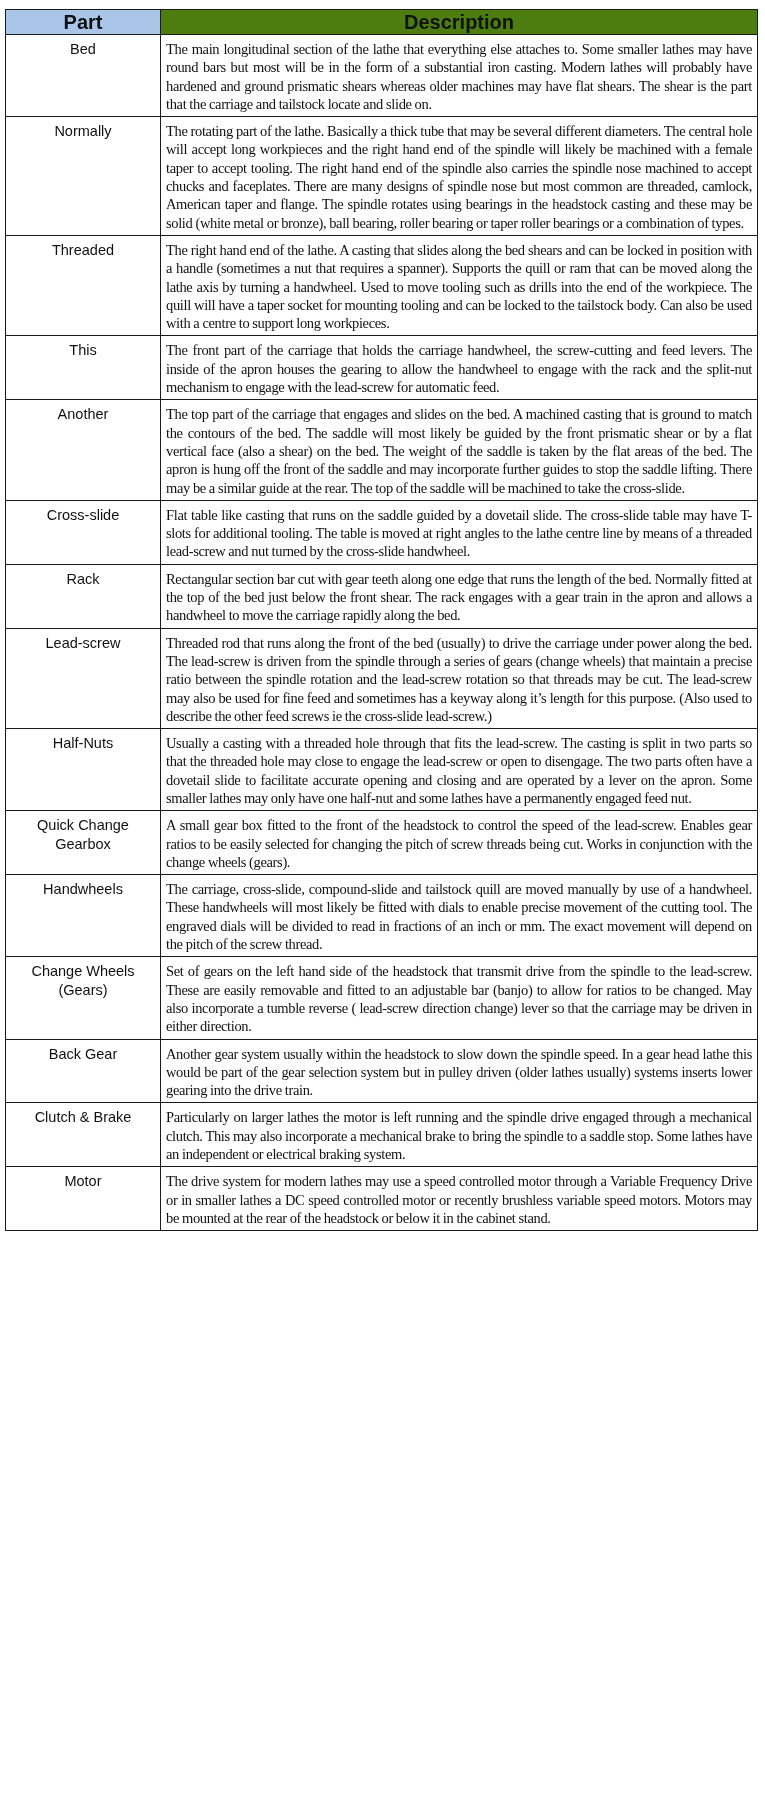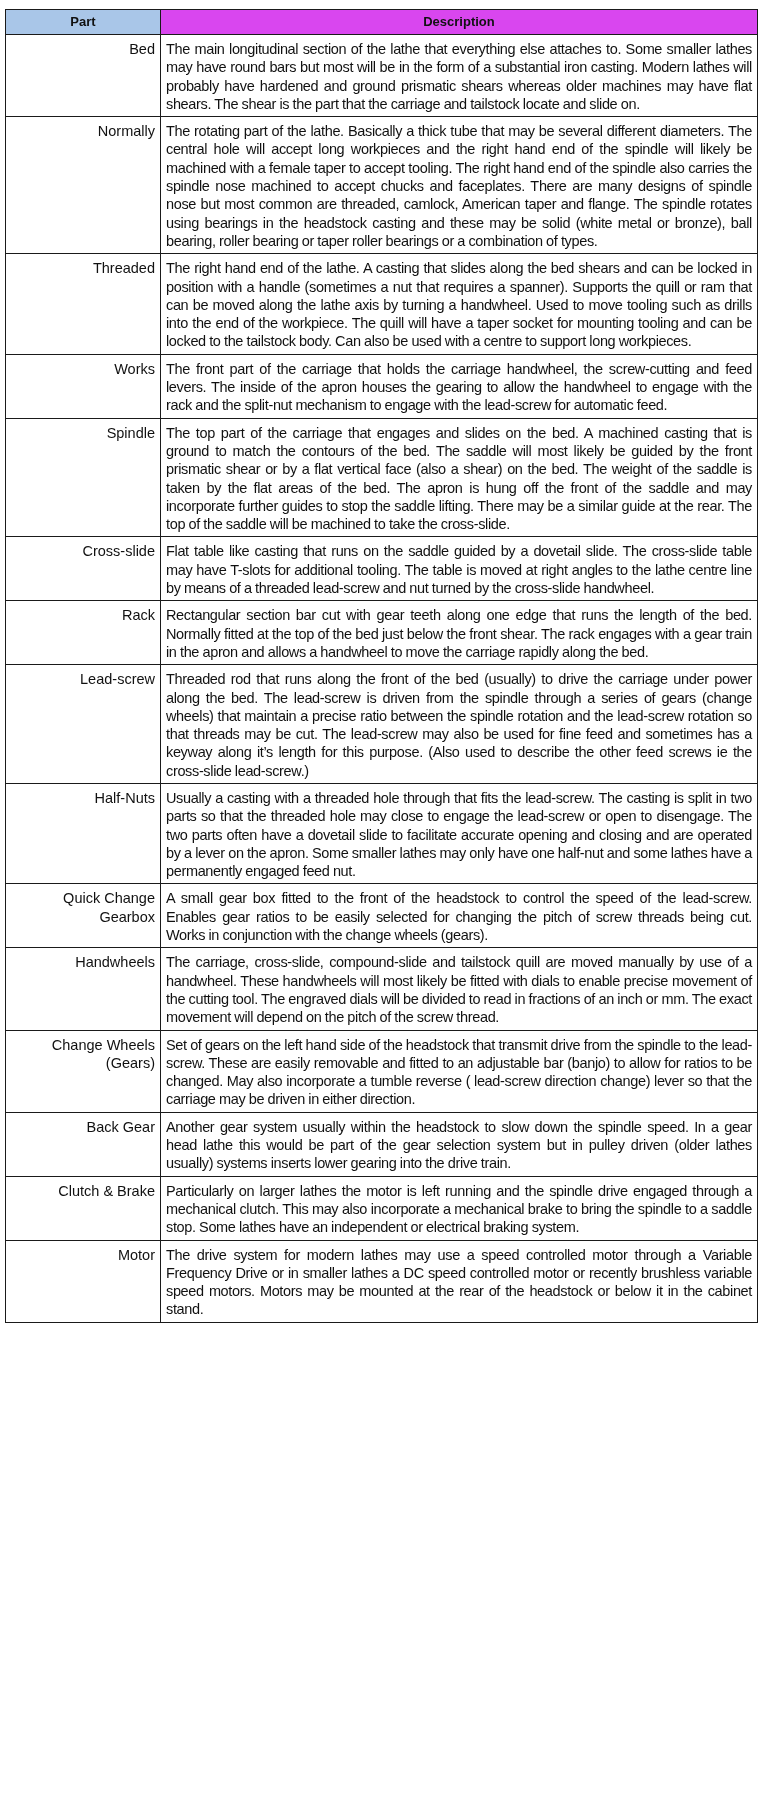--- a/index.html
+++ b/index.html
@@ -27,74 +27,75 @@
     }
     col.c-part { width: 155px; }
     col.c-desc { width: 597px; }
     th, td {
       border: 1px solid #1a1a1a;
       vertical-align: top;
     }
     th {
       background: #a9c6e8;
       font-weight: bold;
-      font-size: 13px;
+      font-size: 20px;
       text-align: center;
       height: 24px;
       padding: 0 4px;
       line-height: 24px;
     }
     td {
       font-size: 14.5px;
       line-height: 18.3px;
       padding: 5px 5px 3px 5px;
     }
     td.part {
-      text-align: right;
+      text-align: center;
     }
     td.desc {
       text-align: justify;
       letter-spacing: -0.35px;
       word-spacing: -0.3px;
+      font-family: Liberation Serif, serif;
     }
   </style>
 </head>
 <body>
 
 <div class="wrap">
   <table>
     <colgroup>
       <col class="c-part">
       <col class="c-desc">
     </colgroup>
     <thead>
       <tr>
         <th style="background: rgb(169, 198, 232);">Part</th>
-        <th style="background: #d946ef;">Description</th>
+        <th style="background: #4d7c0f;">Description</th>
       </tr>
     </thead>
     <tbody>
       <tr>
         <td class="part">Bed</td>
         <td class="desc">The main longitudinal section of the lathe that everything else attaches to. Some smaller lathes may have round bars but most will be in the form of a substantial iron casting. Modern lathes will probably have hardened and ground prismatic shears whereas older machines may have flat shears. The shear is the part that the carriage and tailstock locate and slide on.</td>
       </tr>
       <tr>
         <td class="part">Normally</td>
         <td class="desc">The rotating part of the lathe. Basically a thick tube that may be several different diameters. The central hole will accept long workpieces and the right hand end of the spindle will likely be machined with a female taper to accept tooling. The right hand end of the spindle also carries the spindle nose machined to accept chucks and faceplates. There are many designs of spindle nose but most common are threaded, camlock, American taper and flange. The spindle rotates using bearings in the headstock casting and these may be solid (white metal or bronze), ball bearing, roller bearing or taper roller bearings or a combination of types.</td>
       </tr>
       <tr>
         <td class="part">Threaded</td>
         <td class="desc">The right hand end of the lathe. A casting that slides along the bed shears and can be locked in position with a handle (sometimes a nut that requires a spanner). Supports the quill or ram that can be moved along the lathe axis by turning a handwheel. Used to move tooling such as drills into the end of the workpiece. The quill  will have a taper socket for mounting tooling and can be locked to the tailstock body. Can also be used with a centre to support long workpieces.</td>
       </tr>
       <tr>
-        <td class="part">Works</td>
+        <td class="part">This</td>
         <td class="desc">The front part of the carriage that holds the carriage handwheel, the screw-cutting and feed levers. The inside of the apron houses the gearing to allow the handwheel to engage with the rack and the split-nut mechanism to engage with the lead-screw for automatic feed.</td>
       </tr>
       <tr>
-        <td class="part">Spindle</td>
+        <td class="part">Another</td>
         <td class="desc">The top part of the carriage that engages and slides on the bed. A machined casting that is ground to match the contours of the bed. The saddle will most likely be guided by the front prismatic shear or by a flat vertical face (also a shear) on the bed. The weight of the saddle is taken by the flat areas of the bed. The apron is hung off the front of the saddle and may incorporate further guides to stop the saddle lifting. There may be a similar guide at the rear. The top of the saddle will be machined to take the cross-slide.</td>
       </tr>
       <tr>
         <td class="part">Cross-slide</td>
         <td class="desc">Flat table like casting that runs on the saddle guided by a dovetail slide. The cross-slide table may have T-slots for additional tooling. The table is moved at right angles to the lathe centre line by means of a threaded lead-screw and nut turned by the cross-slide handwheel.</td>
       </tr>
       <tr>
         <td class="part">Rack</td>
         <td class="desc">Rectangular section bar cut with gear teeth along one edge that runs the length of the bed. Normally fitted at the top of the bed just below the front shear. The rack engages with a gear train in the apron and allows a handwheel to move the carriage rapidly along the bed.</td>
       </tr>

